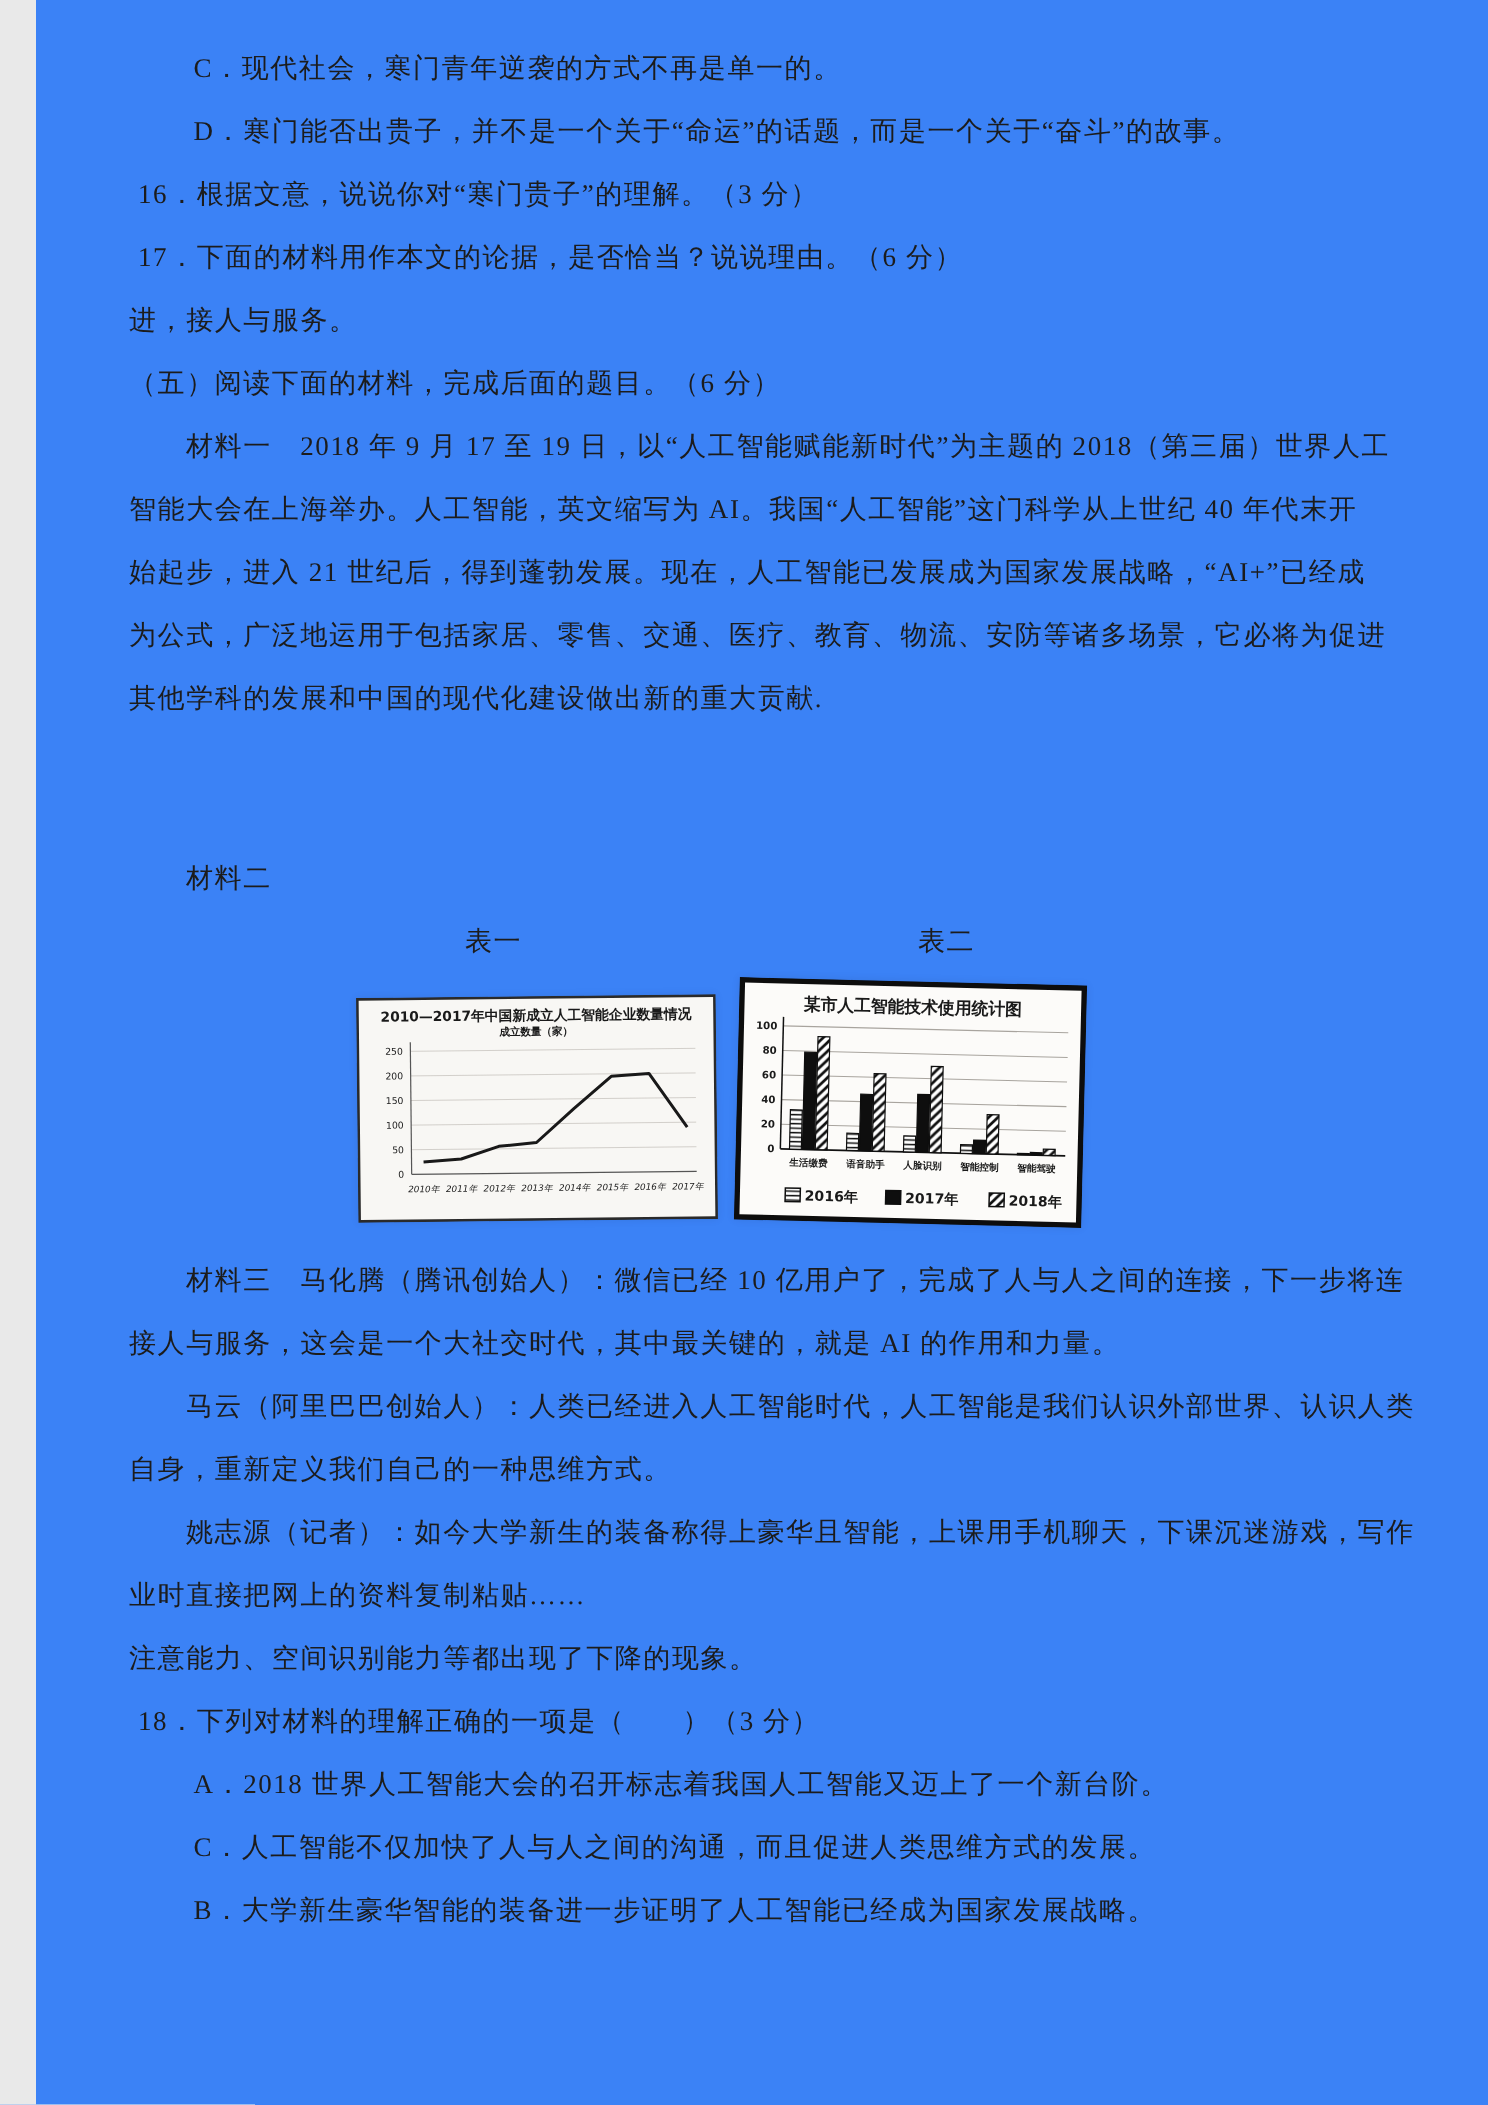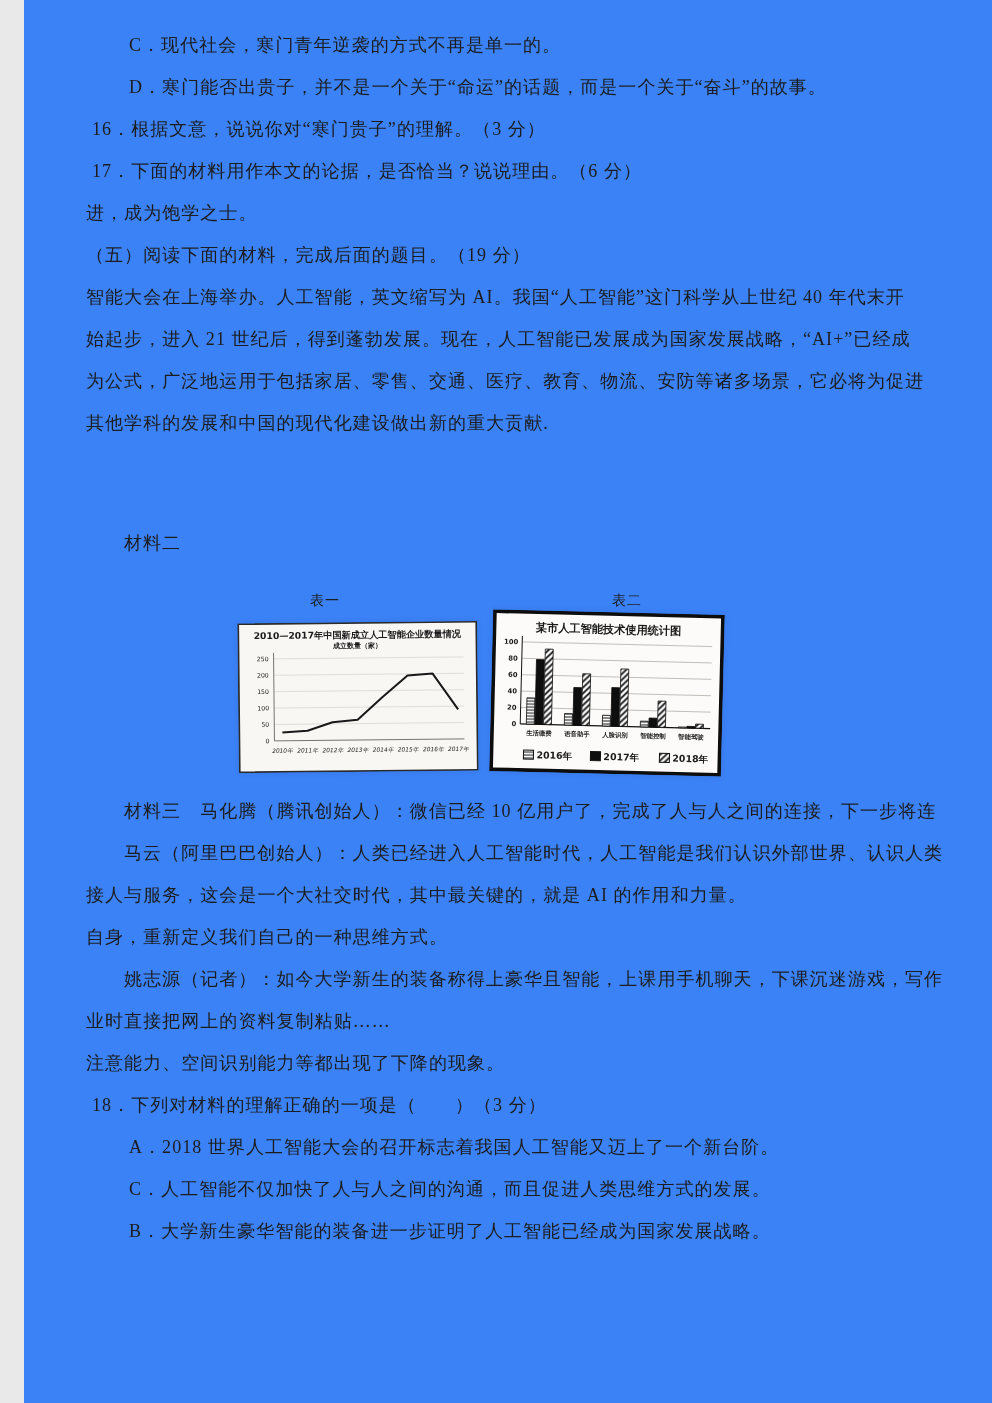--- a/index.html
+++ b/index.html
@@ -6,42 +6,43 @@
   .page{width:992px;height:1403px;background:#3b82f6;position:relative;overflow:hidden;
         font-family:"Liberation Serif","DejaVu Serif",serif;color:#1c1c1c;margin-left:24px;}
   .doc{padding:24px 62px 0 62px;}
   .line{height:42px;display:flex;align-items:center;font-size:18px;letter-spacing:1.05px;white-space:nowrap;}
   .opt{padding-left:43px;}
   .item{padding-left:6px;}
   .para{padding-left:38px;}
   .flush{padding-left:0;}
   .spacer{height:78px;}
   .tables-line{position:relative;height:42px;}
-  .tbl-label{position:absolute;top:16px;height:42px;display:flex;align-items:center;font-size:14px;letter-spacing:1px;}
+  .tbl-label{position:absolute;top:0;height:42px;display:flex;align-items:center;font-size:18px;letter-spacing:1px;}
   .tbl-label.t1{left:224px;}
   .tbl-label.t2{left:526px;}
   .charts-row{position:relative;height:172px;margin:0 -62px;}
   .chart-box{position:absolute;}
   .chart-1{left:214px;top:16px;width:240px;height:150px;transform:rotate(-0.6deg);box-shadow:0 0 6px rgba(0,0,0,0.08);}
   .chart-2{left:467px;top:6px;width:232px;height:162px;transform:rotate(1.4deg);box-shadow:0 0 6px rgba(0,0,0,0.08);}
   .bottom{margin-top:12px;}
   svg text{font-family:"DejaVu Sans","Liberation Sans",sans-serif;fill:#1a1a1a;}
 </style>
 </head>
 <body>
 
 <div class="page">
   <div class="doc">
 
     <div class="line opt">C．现代社会，寒门青年逆袭的方式不再是单一的。</div>
     <div class="line opt">D．寒门能否出贵子，并不是一个关于“命运”的话题，而是一个关于“奋斗”的故事。</div>
     <div class="line item">16．根据文意，说说你对“寒门贵子”的理解。（3 分）</div>
     <div class="line item">17．下面的材料用作本文的论据，是否恰当？说说理由。（6 分）</div>
-    <div class="line flush">进，成为饱学之士。</div>
-    <div class="line flush">（五）阅读下面的材料，完成后面的题目。（19 分）</div>
+    <div class="line flush">进，接人与服务。</div>
+    <div class="line flush">（五）阅读下面的材料，完成后面的题目。（6 分）</div>
+    <div class="line para">材料一　2018 年 9 月 17 至 19 日，以“人工智能赋能新时代”为主题的 2018（第三届）世界人工</div>
     <div class="line flush">智能大会在上海举办。人工智能，英文缩写为 AI。我国“人工智能”这门科学从上世纪 40 年代末开</div>
     <div class="line flush">始起步，进入 21 世纪后，得到蓬勃发展。现在，人工智能已发展成为国家发展战略，“AI+”已经成</div>
     <div class="line flush">为公式，广泛地运用于包括家居、零售、交通、医疗、教育、物流、安防等诸多场景，它必将为促进</div>
     <div class="line flush">其他学科的发展和中国的现代化建设做出新的重大贡献.</div>
 
     <div class="spacer"></div>
 
     <div class="line para">材料二</div>
 
     <div class="tables-line">
@@ -127,22 +128,22 @@
             <text x="47" y="148" font-size="9.4" text-anchor="start" font-weight="bold">2016年</text>
             <rect x="101" y="140" width="10" height="9" fill="#0e0e0e" stroke="#0e0e0e" stroke-width="1"></rect>
             <text x="114" y="148" font-size="9.4" text-anchor="start" font-weight="bold">2017年</text>
             <rect x="170" y="140" width="10" height="9" fill="url(#p-d)" stroke="#0e0e0e" stroke-width="1"></rect>
             <text x="183" y="148" font-size="9.4" text-anchor="start" font-weight="bold">2018年</text>
           </svg></div>
     </div>
 
     <div class="bottom">
       <div class="line para">材料三　马化腾（腾讯创始人）：微信已经 10 亿用户了，完成了人与人之间的连接，下一步将连</div>
+      <div class="line flush">接人与服务，这会是一个大社交时代，其中最关键的，就是 AI 的作用和力量。</div>
       <div class="line para">马云（阿里巴巴创始人）：人类已经进入人工智能时代，人工智能是我们认识外部世界、认识人类</div>
-      <div class="line flush">接人与服务，这会是一个大社交时代，其中最关键的，就是 AI 的作用和力量。</div>
       <div class="line flush">自身，重新定义我们自己的一种思维方式。</div>
       <div class="line para">姚志源（记者）：如今大学新生的装备称得上豪华且智能，上课用手机聊天，下课沉迷游戏，写作</div>
       <div class="line flush">业时直接把网上的资料复制粘贴……</div>
       <div class="line flush">注意能力、空间识别能力等都出现了下降的现象。</div>
       <div class="line item">18．下列对材料的理解正确的一项是（　　）（3 分）</div>
       <div class="line opt">A．2018 世界人工智能大会的召开标志着我国人工智能又迈上了一个新台阶。</div>
       <div class="line opt">C．人工智能不仅加快了人与人之间的沟通，而且促进人类思维方式的发展。</div>
       <div class="line opt">B．大学新生豪华智能的装备进一步证明了人工智能已经成为国家发展战略。</div>
     </div>
 

